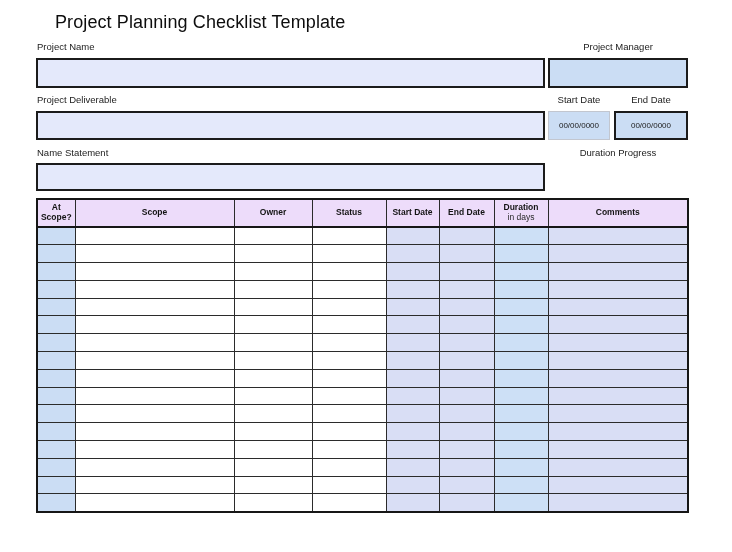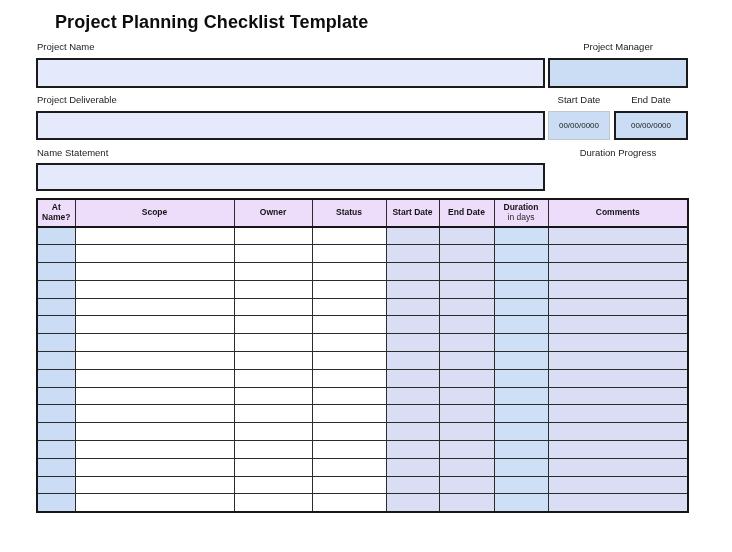--- a/index.html
+++ b/index.html
@@ -6,21 +6,21 @@
   .page{
     position:relative;
     width:732px;height:552px;
     background:#ffffff;
     font-family:"Liberation Sans", sans-serif;
     color:#1a1a1a;
     overflow:hidden;
   }
   .page-title{
     position:absolute;left:55px;top:12px;
-    font-size:18px;font-weight:700;color:#0d0d0d;
+    font-size:18px;font-weight:400;color:#0d0d0d;
     letter-spacing:0.1px;
   }
   .flabel{
     position:absolute;
     font-size:9.5px;color:#222;
     white-space:nowrap;
   }
   .flabel.center{text-align:center;}
   .field{
     position:absolute;
@@ -99,21 +99,21 @@
   <div class="bluebox" style="left:614px;top:111px;width:74px;height:29px;">00/00/0000</div>
 
   <div class="flabel" style="left:37px;top:147px;">Name Statement</div>
   <div class="flabel center" style="left:548px;top:147px;width:140px;">Duration Progress</div>
   <div class="field" style="left:36px;top:163px;width:509px;height:28px;"></div>
 
   <table class="checklist">
     <thead>
       <tr>
           <th class="w0">
-            <div class="h-label">At Name?</div>
+            <div class="h-label">At Scope?</div>
           </th>
           <th class="w1">
             <div class="h-label">Scope</div>
           </th>
           <th class="w2">
             <div class="h-label">Owner</div>
           </th>
           <th class="w3">
             <div class="h-label">Status</div>
           </th>

